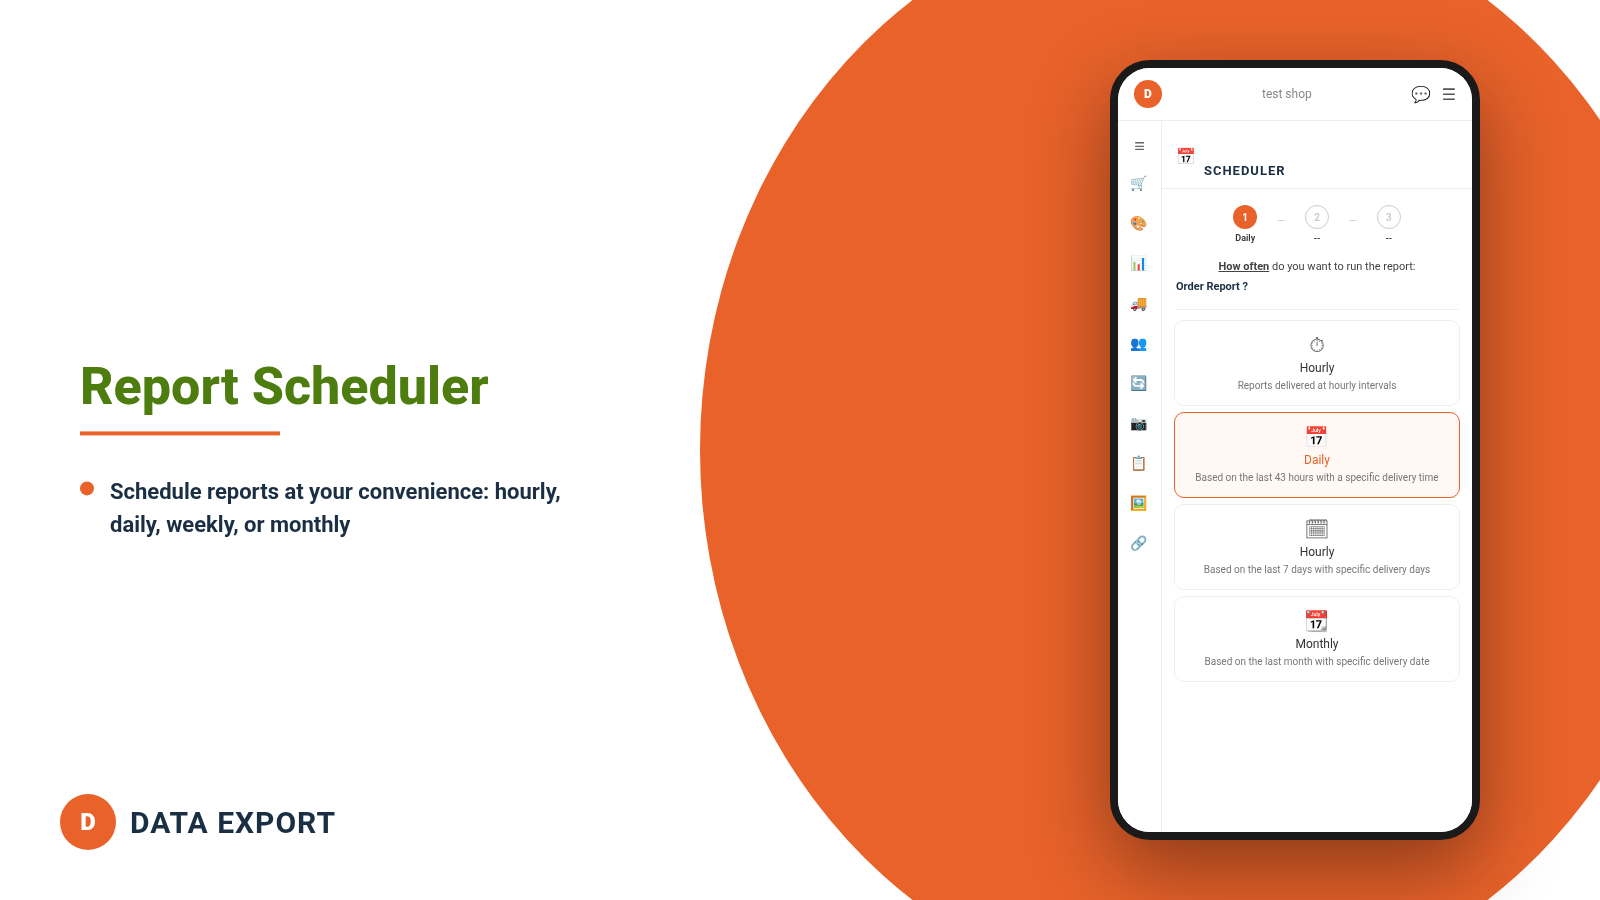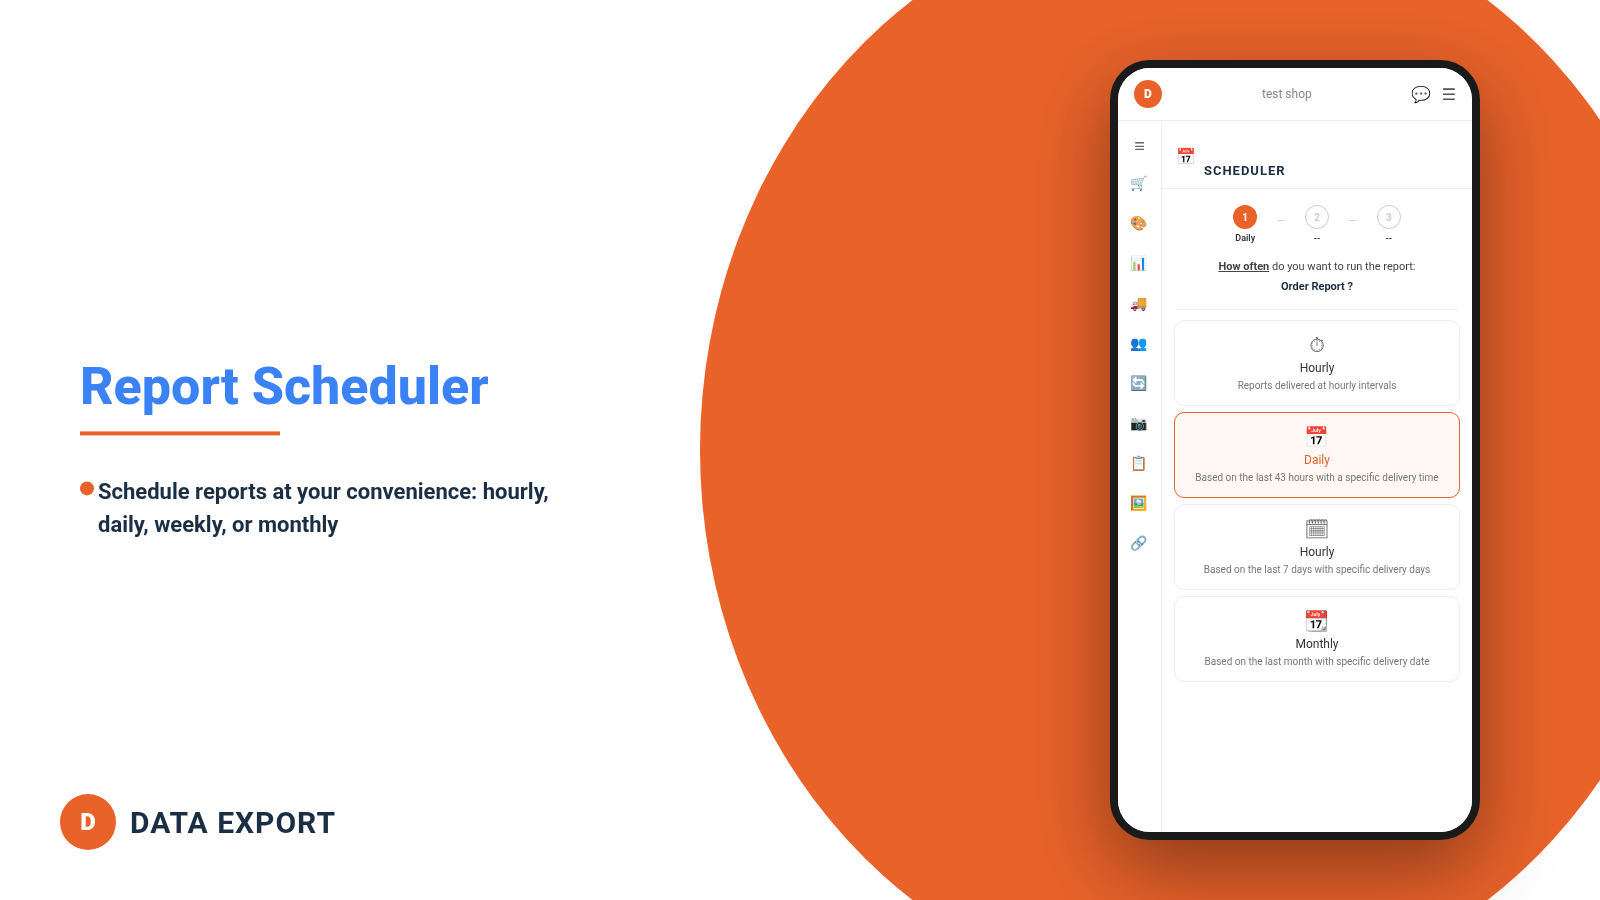--- a/index.html
+++ b/index.html
@@ -30,36 +30,36 @@
       left: 80px;
       top: 50%;
       transform: translateY(-50%);
       z-index: 2;
       max-width: 520px;
     }
 
     .page-title {
       font-size: 52px;
       font-weight: 800;
-      color: #3b82f6;
+      color: #4d7c0f;
       line-height: 1.1;
       margin-bottom: 16px;
     }
 
     .title-underline {
       width: 200px;
       height: 4px;
       background: #E8622A;
       margin-bottom: 40px;
     }
 
     .bullet-point {
       display: flex;
       align-items: flex-start;
-      gap: 4px;
+      gap: 16px;
     }
 
     .bullet-dot {
       width: 14px;
       height: 14px;
       background: #E8622A;
       border-radius: 50%;
       margin-top: 6px;
       flex-shrink: 0;
     }
@@ -293,21 +293,21 @@
       padding: 8px 14px 4px;
       line-height: 1.5;
     }
 
     .how-often-text strong {
       font-weight: 700;
       text-decoration: underline;
     }
 
     .order-report-label {
-      text-align: center;
+      text-align: left;
       font-size: 11px;
       font-weight: 700;
       color: #1a2e44;
       padding: 0 14px 12px;
     }
 
     
     .divider {
       height: 1px;
       background: #eeeeee;

